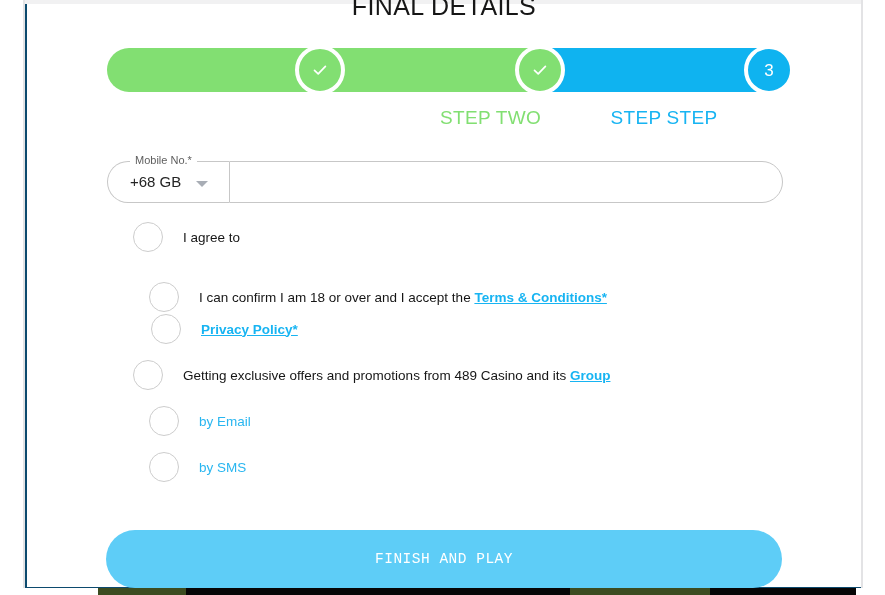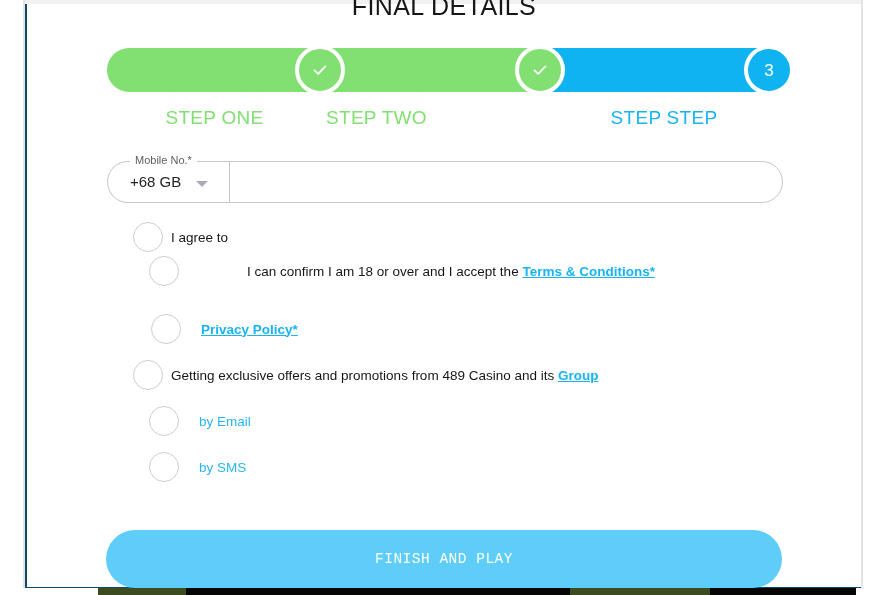--- a/index.html
+++ b/index.html
@@ -129,21 +129,21 @@
   }
   .step-label {
     position: absolute;
     top: 0;
     font-size: 19px;
     font-weight: 400;
     letter-spacing: 0.3px;
     white-space: nowrap;
   }
   .lbl-1 { left: 0;   width: 215px; text-align: center; color: #82df72; }
-  .lbl-2 { left: 219px; width: 215px; text-align: left; color: #82df72; }
+  .lbl-2 { left: 219px; width: 215px; text-align: right; color: #82df72; }
   .lbl-3 { left: 438px; width: 238px; text-align: center; color: #17b4f2; }
 
   
   .mobile-row {
     position: absolute;
     left: 80px; top: 157px;
     width: 676px; height: 32px;
   }
   .cc-box {
     position: absolute;
@@ -219,38 +219,38 @@
     background: #ffffff;
     box-sizing: border-box;
     flex: 0 0 auto;
   }
   .cb-sub {
     width: 30px; height: 30px;
   }
   .consent-text {
     font-size: 13.5px;
     color: #161616;
-    margin-left: 8px;
+    margin-left: 20px;
     white-space: nowrap;
   }
   .consent-text.sub { margin-left: 20px; }
   .lnk {
     color: #17b4f2;
     text-decoration: underline;
     font-weight: 700;
     cursor: pointer;
   }
   .lnk-plain {
     color: #29b6f0;
     text-decoration: none;
     font-weight: 400;
   }
 
   .r-agree  { left: 26px;  top: 0;   }
-  .r-18     { left: 42px;  top: 34px; gap: 48px; }
+  .r-18     { left: 42px;  top: 60px; }
   .r-priv   { left: 44px;  top: 92px; }
   .r-offers { left: 26px;  top: 138px; }
   .r-email  { left: 42px;  top: 184px; justify-content: flex-end; }
   .r-sms    { left: 42px;  top: 230px; }
 
   
   .submit-btn {
     position: absolute;
     left: 106px; top: 530px;
     width: 676px; height: 58px;
@@ -310,21 +310,20 @@
           <path d="M2.5 8.4 L6.2 11.8 L13.4 4.4" fill="none" stroke="#ffffff" stroke-width="1.7" stroke-linecap="round" stroke-linejoin="round"></path>
         </svg>
       </div>
 
       <div class="step-bubble bubble-3">
         <span class="bubble-num">3</span>
       </div>
     </div>
 
     <div class="step-labels">
-      <div class="step-label lbl-1">STEP ONE</div>
       <div class="step-label lbl-2">STEP TWO</div>
       <div class="step-label lbl-3">STEP STEP</div>
     </div>
 
     <div class="mobile-row">
       <div class="cc-box">
         <span class="cc-label">Mobile No.*</span>
         <span class="cc-value">+68 GB</span>
         <span class="cc-arrow"></span>
       </div>

